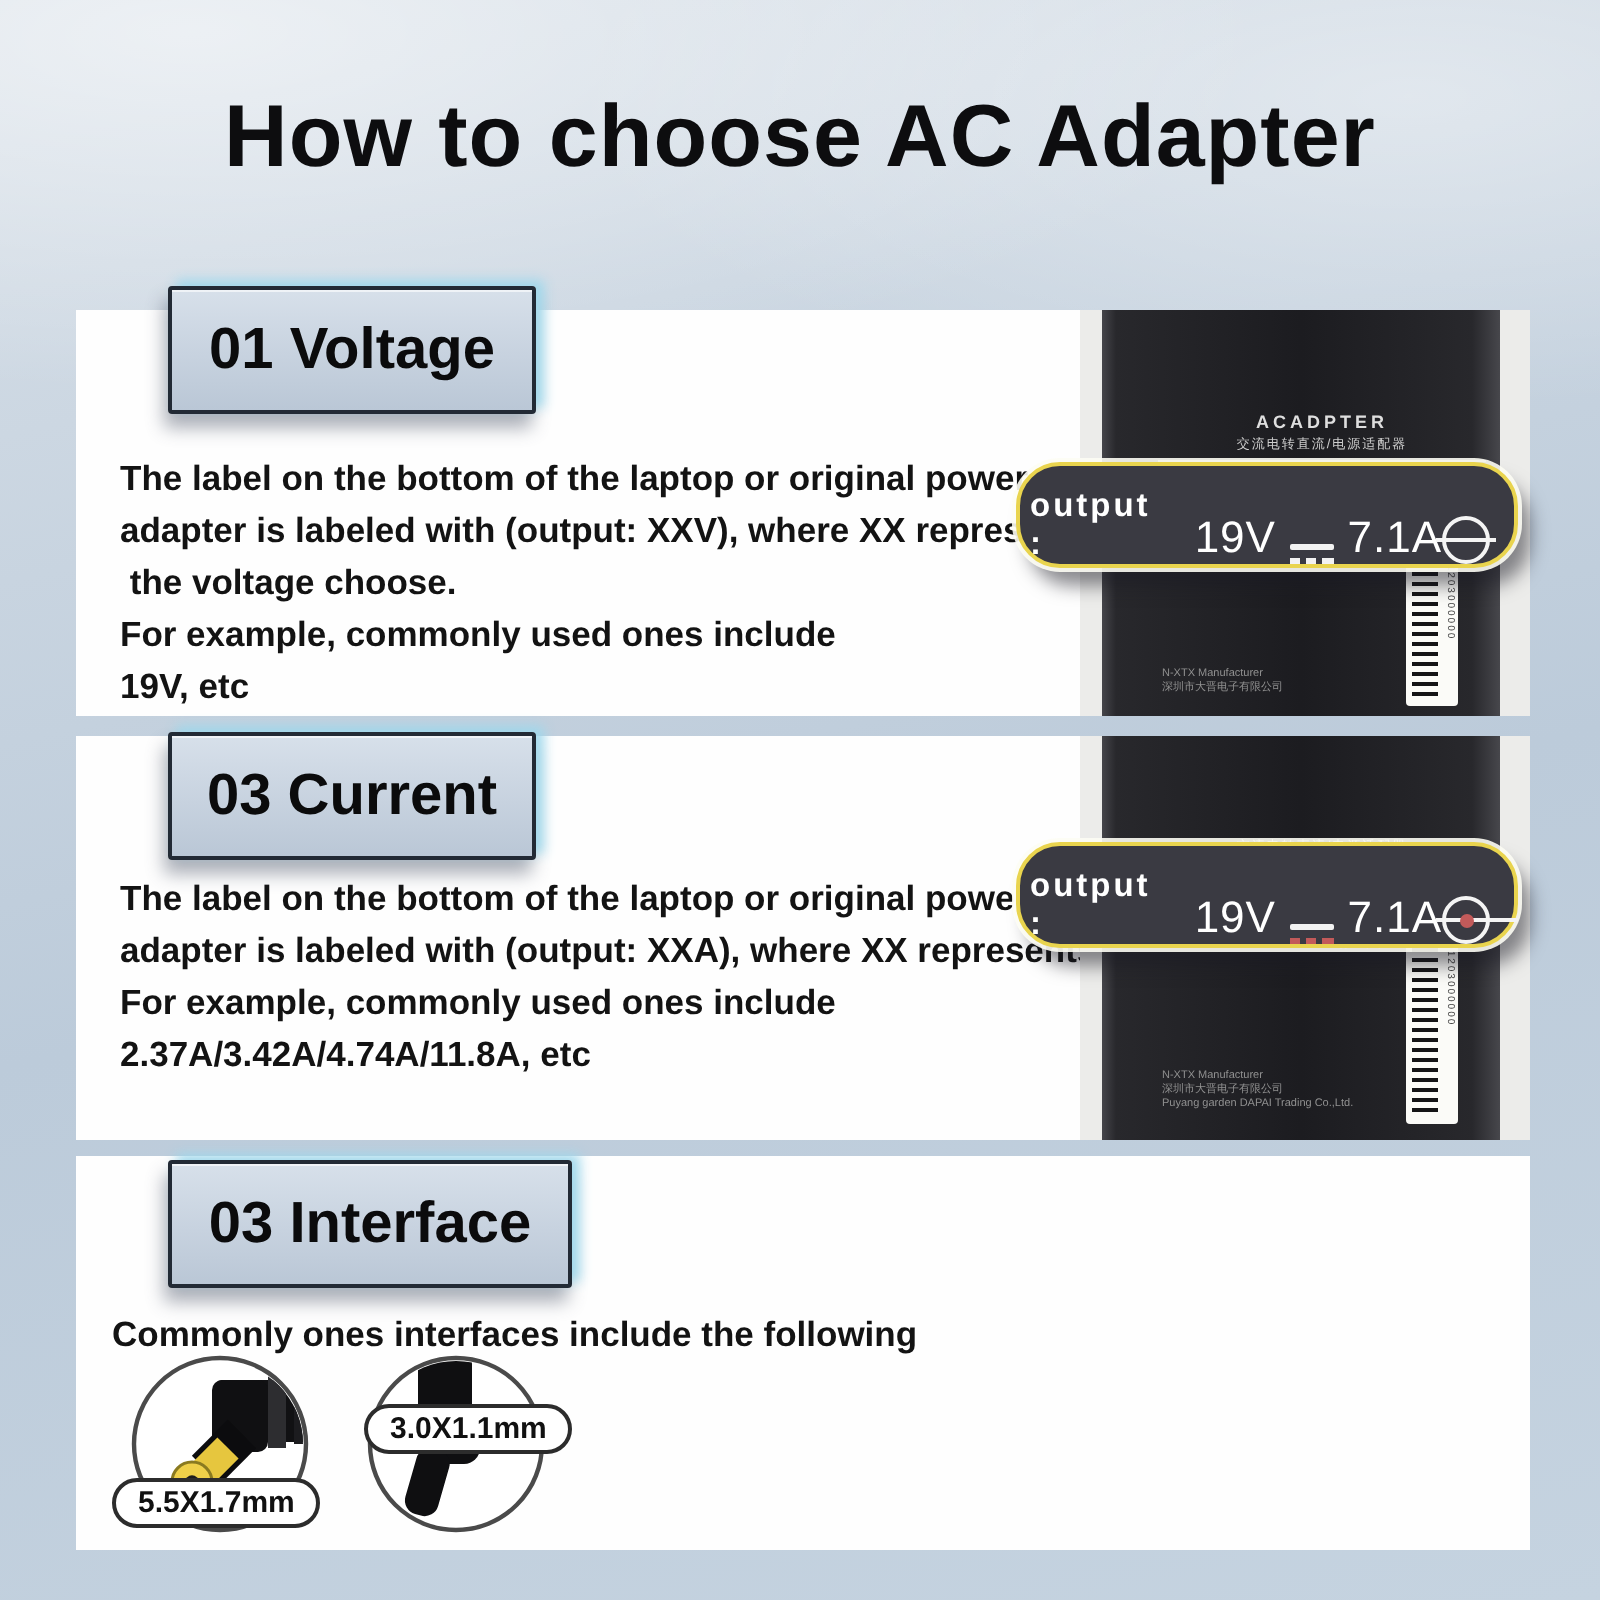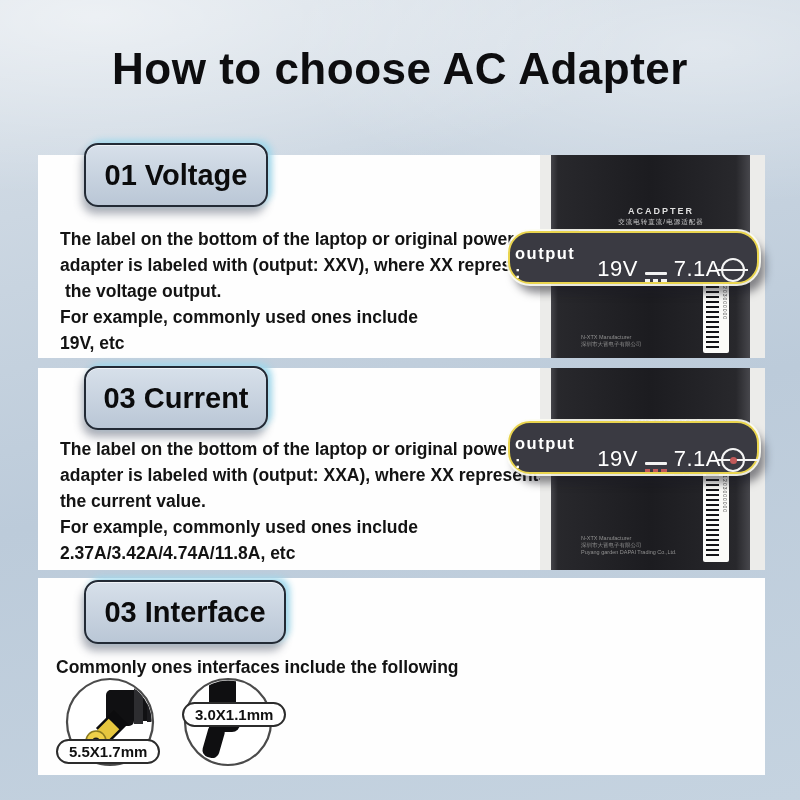--- a/index.html
+++ b/index.html
@@ -10,21 +10,21 @@
       radial-gradient(700px 260px at 88% 6%, rgba(255,255,255,.40), rgba(255,255,255,0) 60%),
       linear-gradient(168deg,#d8e0e8 0%,#c8d4e0 30%,#bccbda 55%,#c5d3e0 100%);}
   .title{position:absolute;top:44px;left:0;width:100%;text-align:center;
     font-size:44px;font-weight:700;color:#0d0d0f;letter-spacing:.5px;}
   .panel{position:absolute;left:38px;width:727px;background:#fefefe;}
   #panel1{top:155px;height:203px}
   #panel2{top:368px;height:202px}
   #panel3{top:578px;height:197px}
   .badge{position:absolute;display:flex;align-items:center;justify-content:center;
     background:linear-gradient(180deg,#d7e0ea 0%,#c7d2df 55%,#bac7d6 100%);
-    border:2px solid #222a35;border-radius:14px;z-index:5;
+    border:2px solid #222a35;border-radius:2px;z-index:5;
     box-shadow:4px -3px 6px rgba(158,216,236,.95), -2px 7px 9px rgba(70,80,100,.45), inset 0 1px 0 rgba(255,255,255,.6);
     font-size:29px;font-weight:700;color:#0b0b0c;}
   #badge1{left:84px;top:143px;width:180px;height:60px}
   #badge2{left:84px;top:366px;width:180px;height:60px}
   #badge3{left:84px;top:580px;width:198px;height:60px}
   .body-text{position:absolute;color:#131313;}
   .tline{font-size:17.5px;font-weight:700;line-height:26px;white-space:pre-wrap;}
   #text1{left:60px;top:226px}
   #text2{left:60px;top:436px}
   #text3{left:56px;top:654px}
@@ -88,21 +88,21 @@
 
   <div class="title">How to choose AC Adapter</div>
 
   <div class="panel" id="panel1"></div>
   <div class="badge" id="badge1">
     <span>01 Voltage</span>
   </div>
   <div class="body-text" id="text1">
     <div class="tline">The label on the bottom of the laptop or original power</div>
     <div class="tline">adapter is labeled with (output: XXV), where XX represents</div>
-    <div class="tline"> the voltage output.</div>
+    <div class="tline"> the voltage choose.</div>
     <div class="tline">For example, commonly used ones include</div>
     <div class="tline">19V, etc</div>
   </div>
 
   <div class="photo" id="photo1">
     <div class="abody">
       <div class="plate" id="plate1">
         <div class="ttl">ACADPTER</div>
         <div class="sub">交流电转直流/电源适配器</div>
         <div class="sep"></div>
@@ -138,21 +138,20 @@
     <span class="pol"></span>
   </div>
 
   <div class="panel" id="panel2"></div>
   <div class="badge" id="badge2">
     <span>03 Current</span>
   </div>
   <div class="body-text" id="text2">
     <div class="tline">The label on the bottom of the laptop or original power</div>
     <div class="tline">adapter is labeled with (output: XXA), where XX represents</div>
-    <div class="tline">the current value.</div>
     <div class="tline">For example, commonly used ones include</div>
     <div class="tline">2.37A/3.42A/4.74A/11.8A, etc</div>
   </div>
 
   <div class="photo" id="photo2">
     <div class="abody">
       <div class="plate" id="plate2">
         <div class="sub">交流电转直流/电源适配器</div>
         <div class="sep"></div>
         <div class="row">MODEL 型号/型號: PC-19047408</div>

